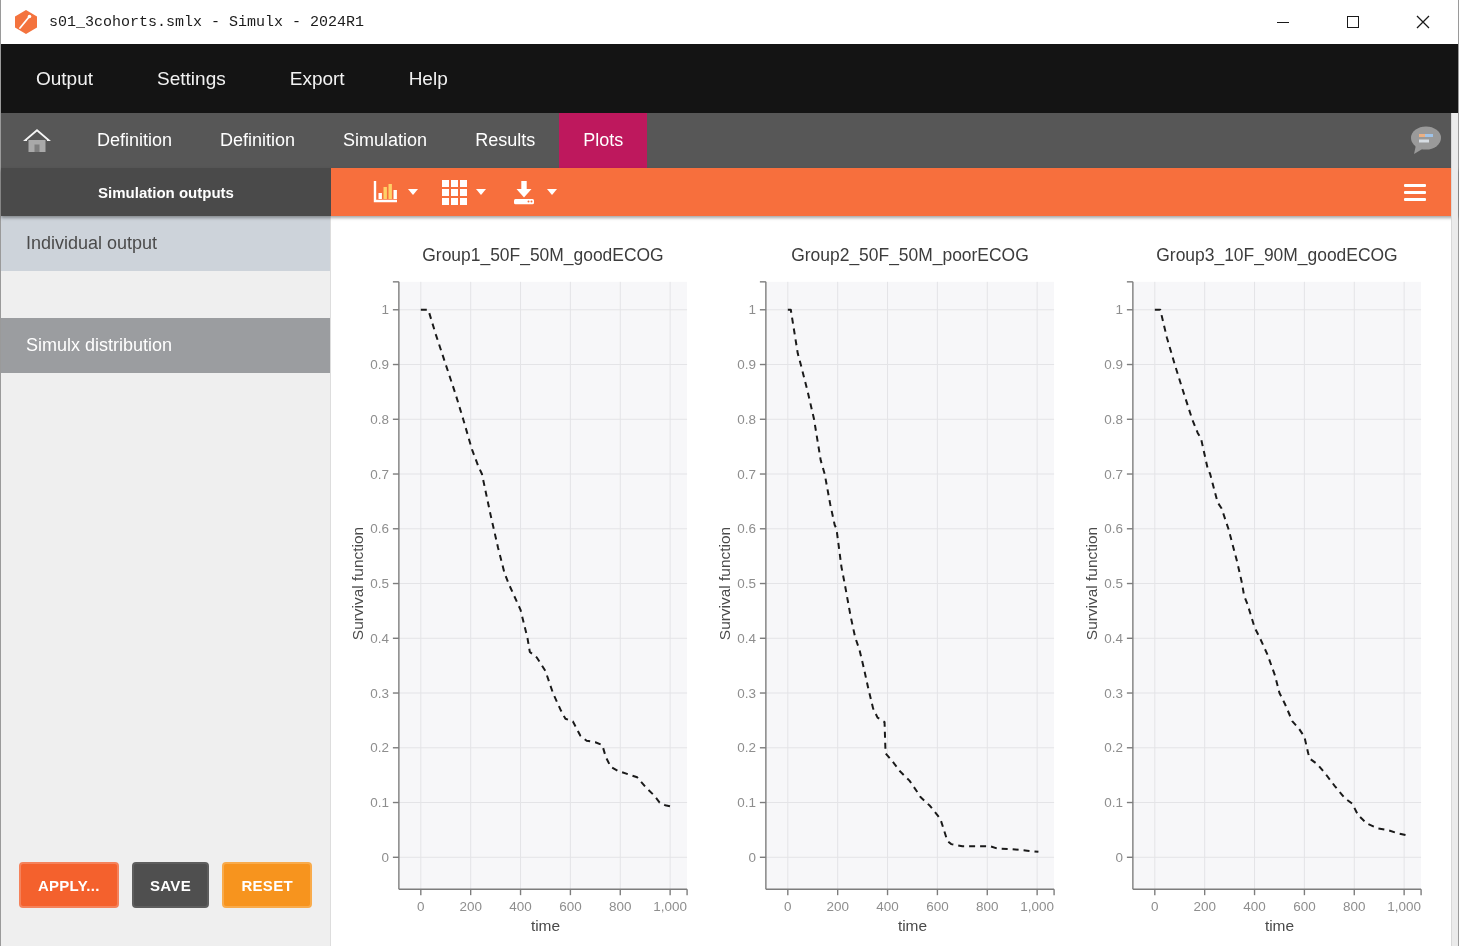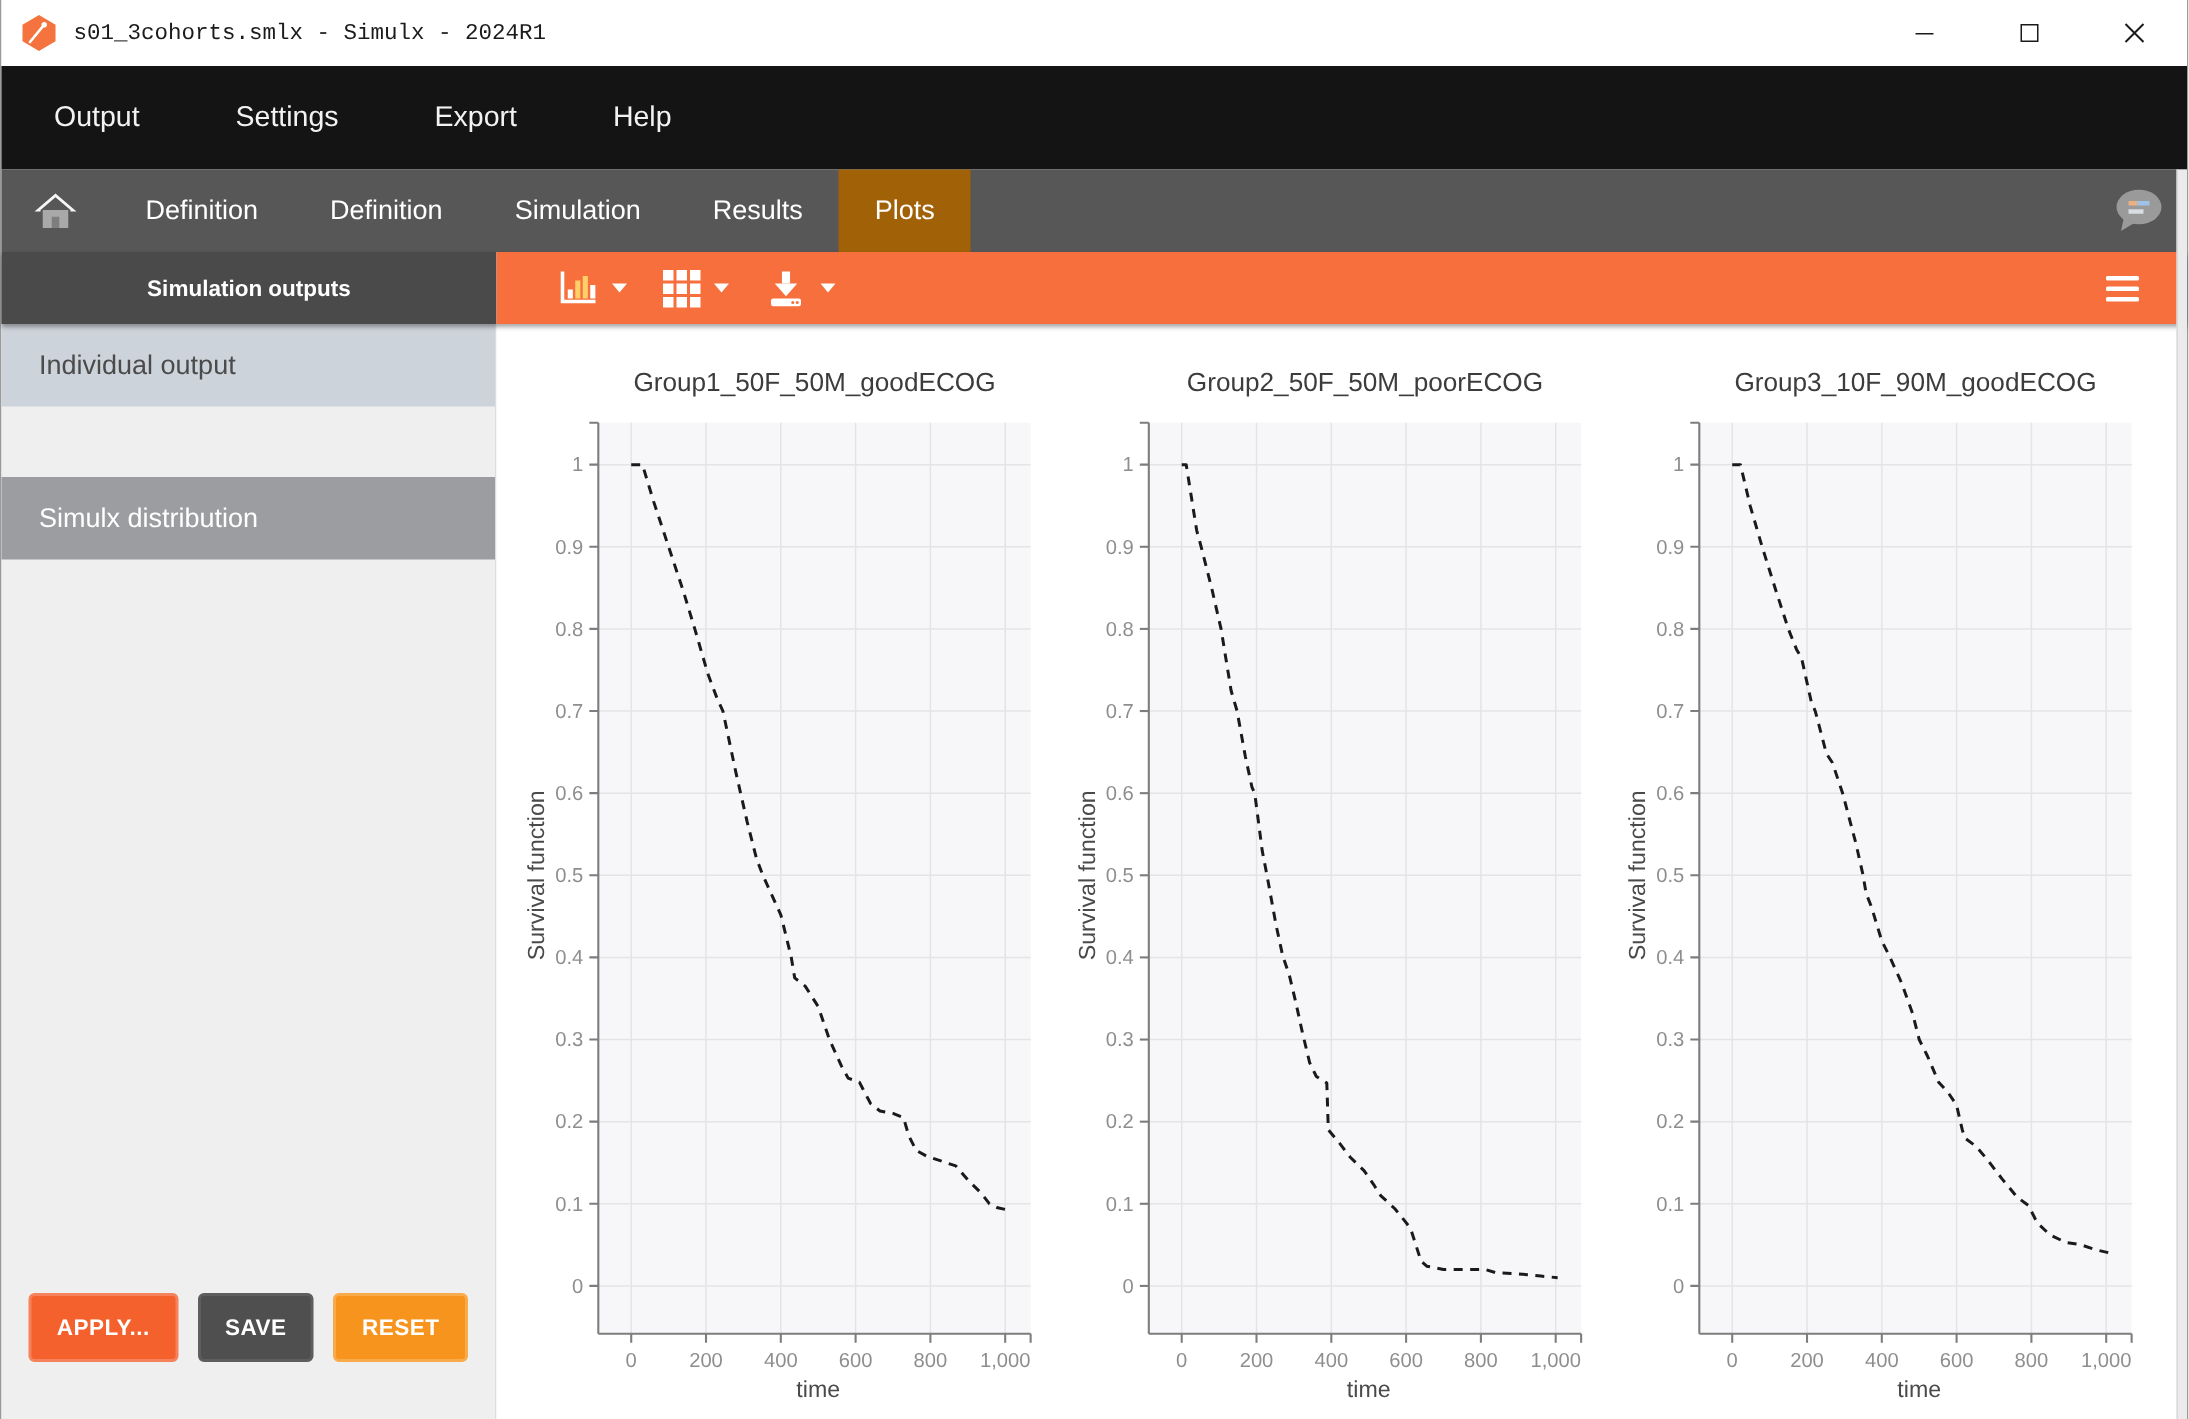--- a/index.html
+++ b/index.html
@@ -17,21 +17,21 @@
   .glyph-max { width:12px; height:12px; border:1.4px solid #1a1a1a; }
 
   
   .menubar { height:69px; background:#141414; display:flex; align-items:center; padding-left:33px; }
   .menu-item { color:#f2f2f2; font-size:19px; margin-right:60px; padding:6px 2px; cursor:pointer; }
 
   
   .navbar { height:55px; background:#575757; display:flex; align-items:stretch; }
   .home-btn { width:72px; display:flex; align-items:center; justify-content:center; cursor:pointer; }
   .nav-tab { display:flex; align-items:center; padding:0 24px; color:#ffffff; font-size:18px; cursor:pointer; }
-  .nav-tab.active { background:#a16207; }
+  .nav-tab.active { background:#be185d; }
   .nav-spacer { flex:1; }
   .bubble-btn { display:flex; align-items:center; justify-content:center; width:66px; cursor:pointer; }
 
   
   .submenu { height:48px; display:flex; box-shadow:0 2px 3px rgba(0,0,0,0.35); position:relative; z-index:3; }
   .sidebar-header { width:330px; background:#4A4A4A; color:#ffffff; font-size:15px; font-weight:bold; display:flex; align-items:center; justify-content:center; }
   .toolbar { flex:1; background:#F76F3D; display:flex; align-items:center; padding-left:38px; }
   .tool-btn { display:flex; align-items:center; margin-right:20px; cursor:pointer; padding:4px 2px; }
   .caret { width:0; height:0; border-left:5px solid transparent; border-right:5px solid transparent; border-top:6px solid #ffffff; margin-left:9px; }
   .grid-icon { display:grid; grid-template-columns:repeat(3,7px); grid-template-rows:repeat(3,7px); gap:2px; }

